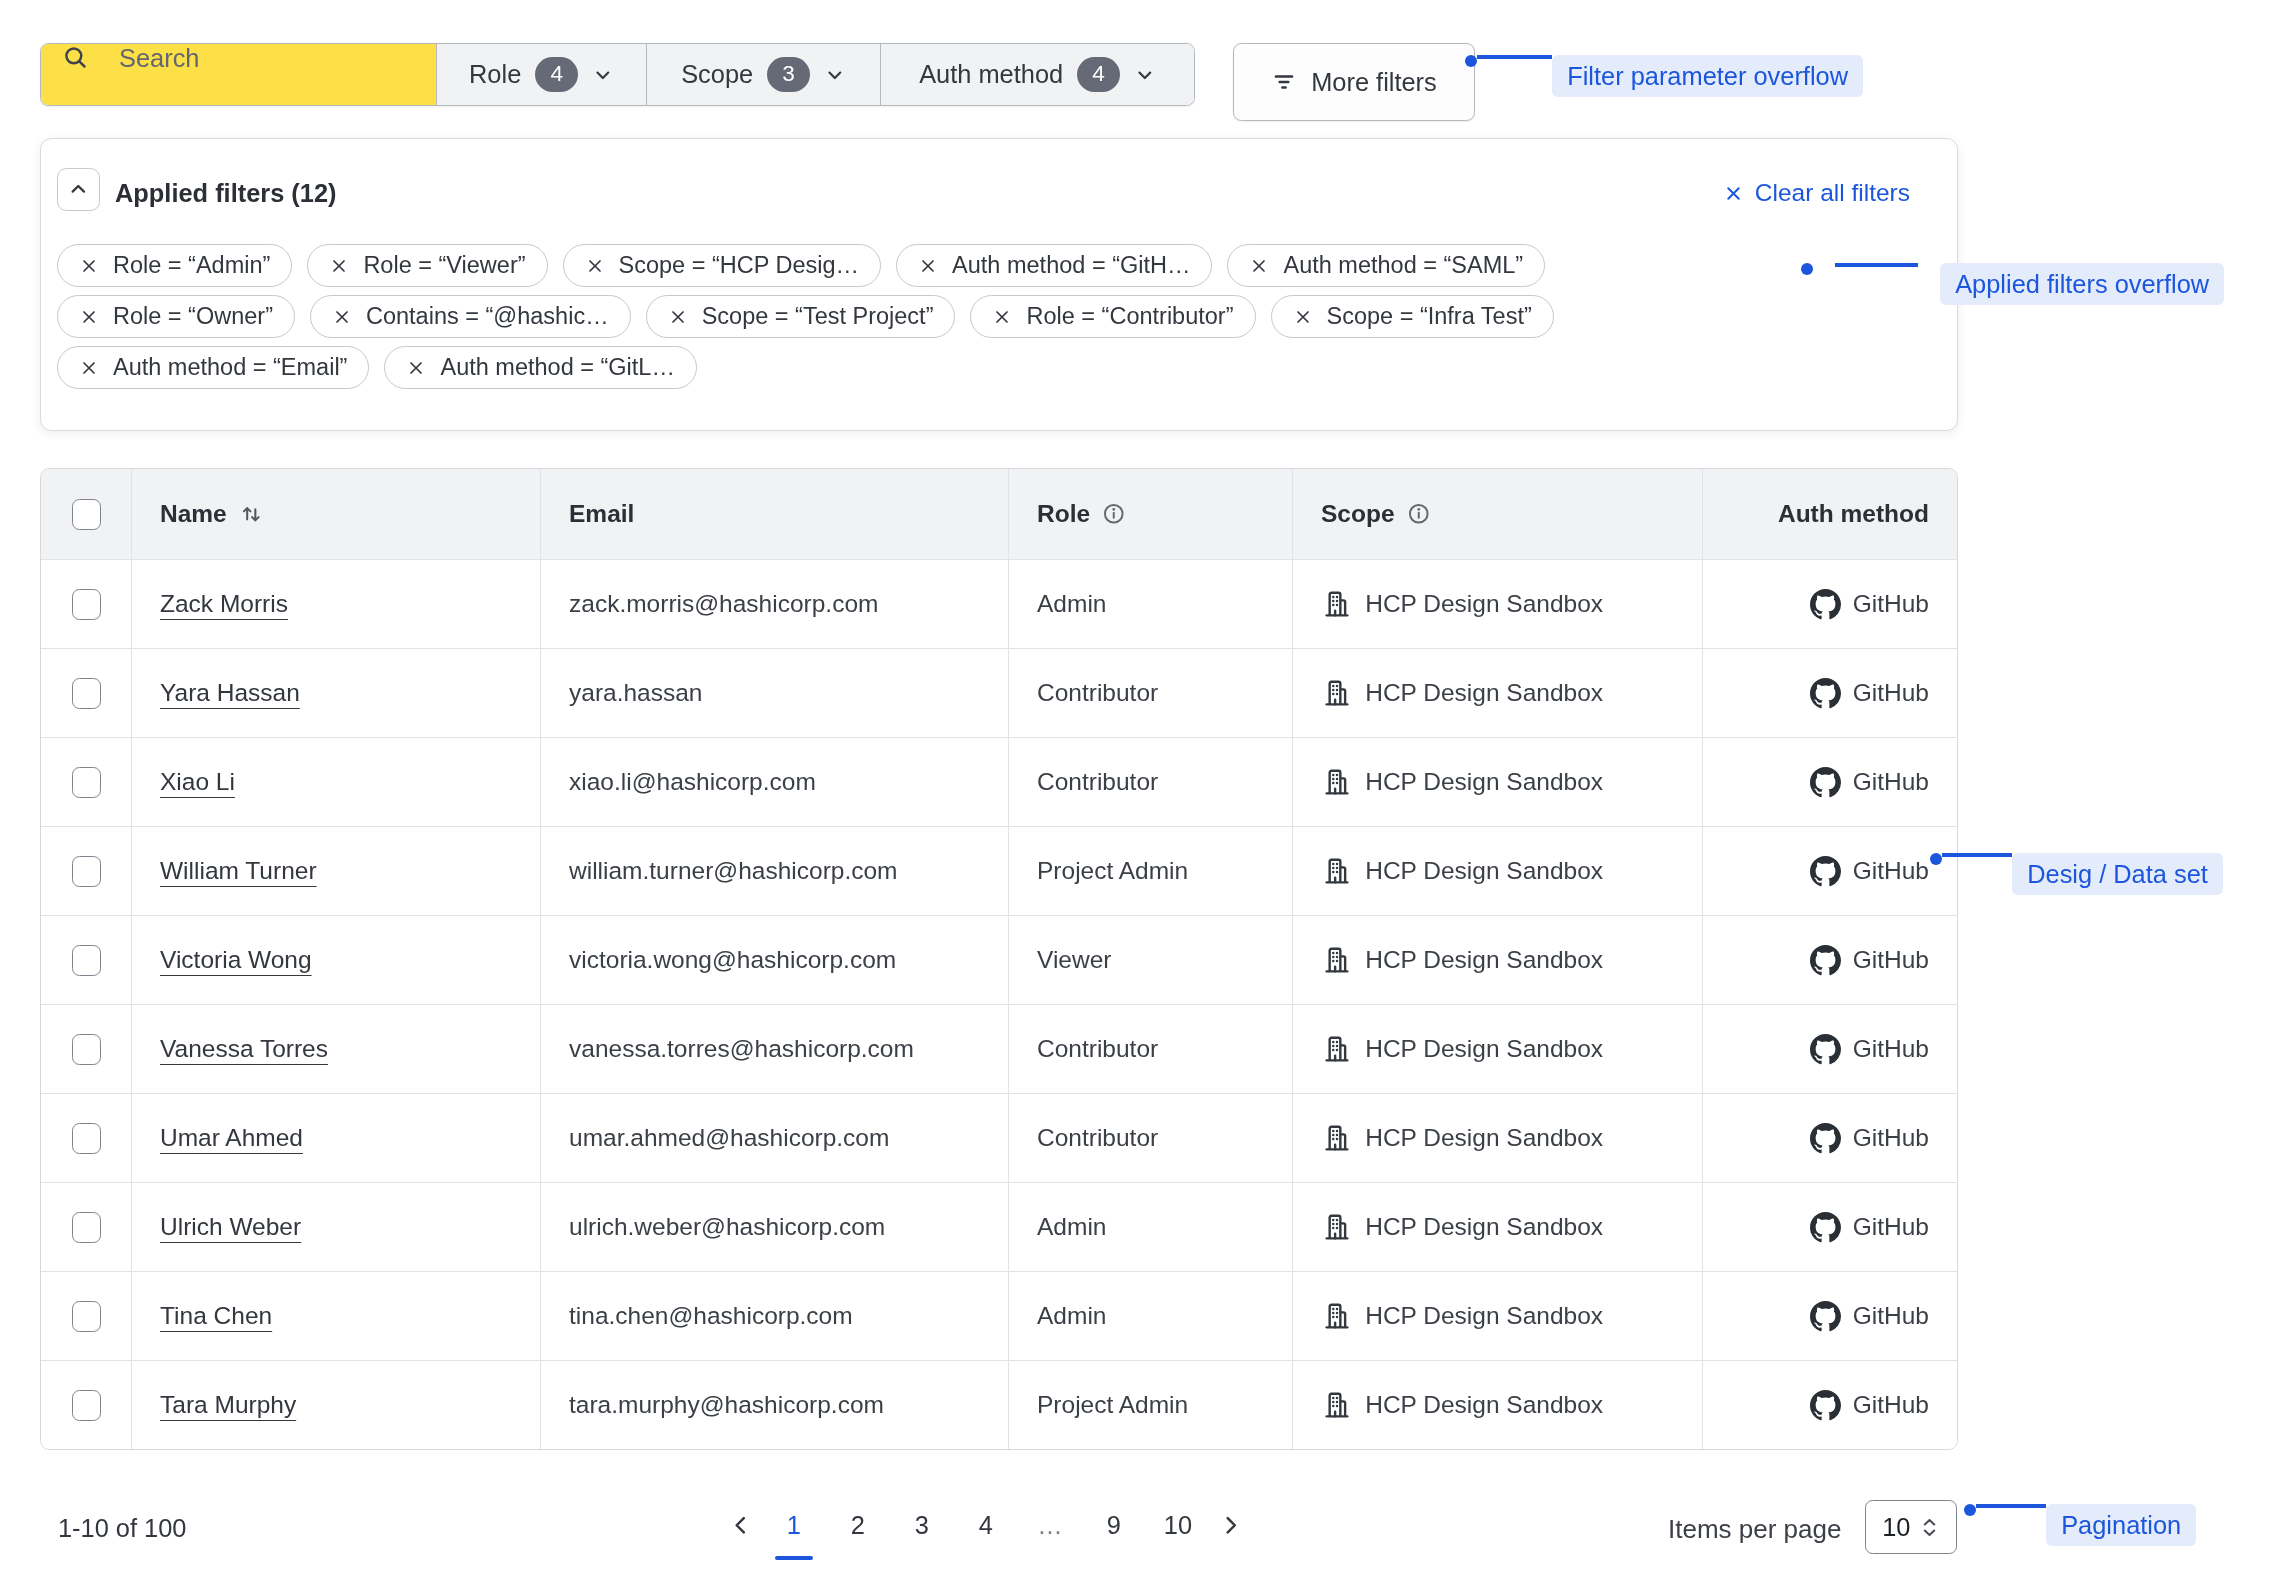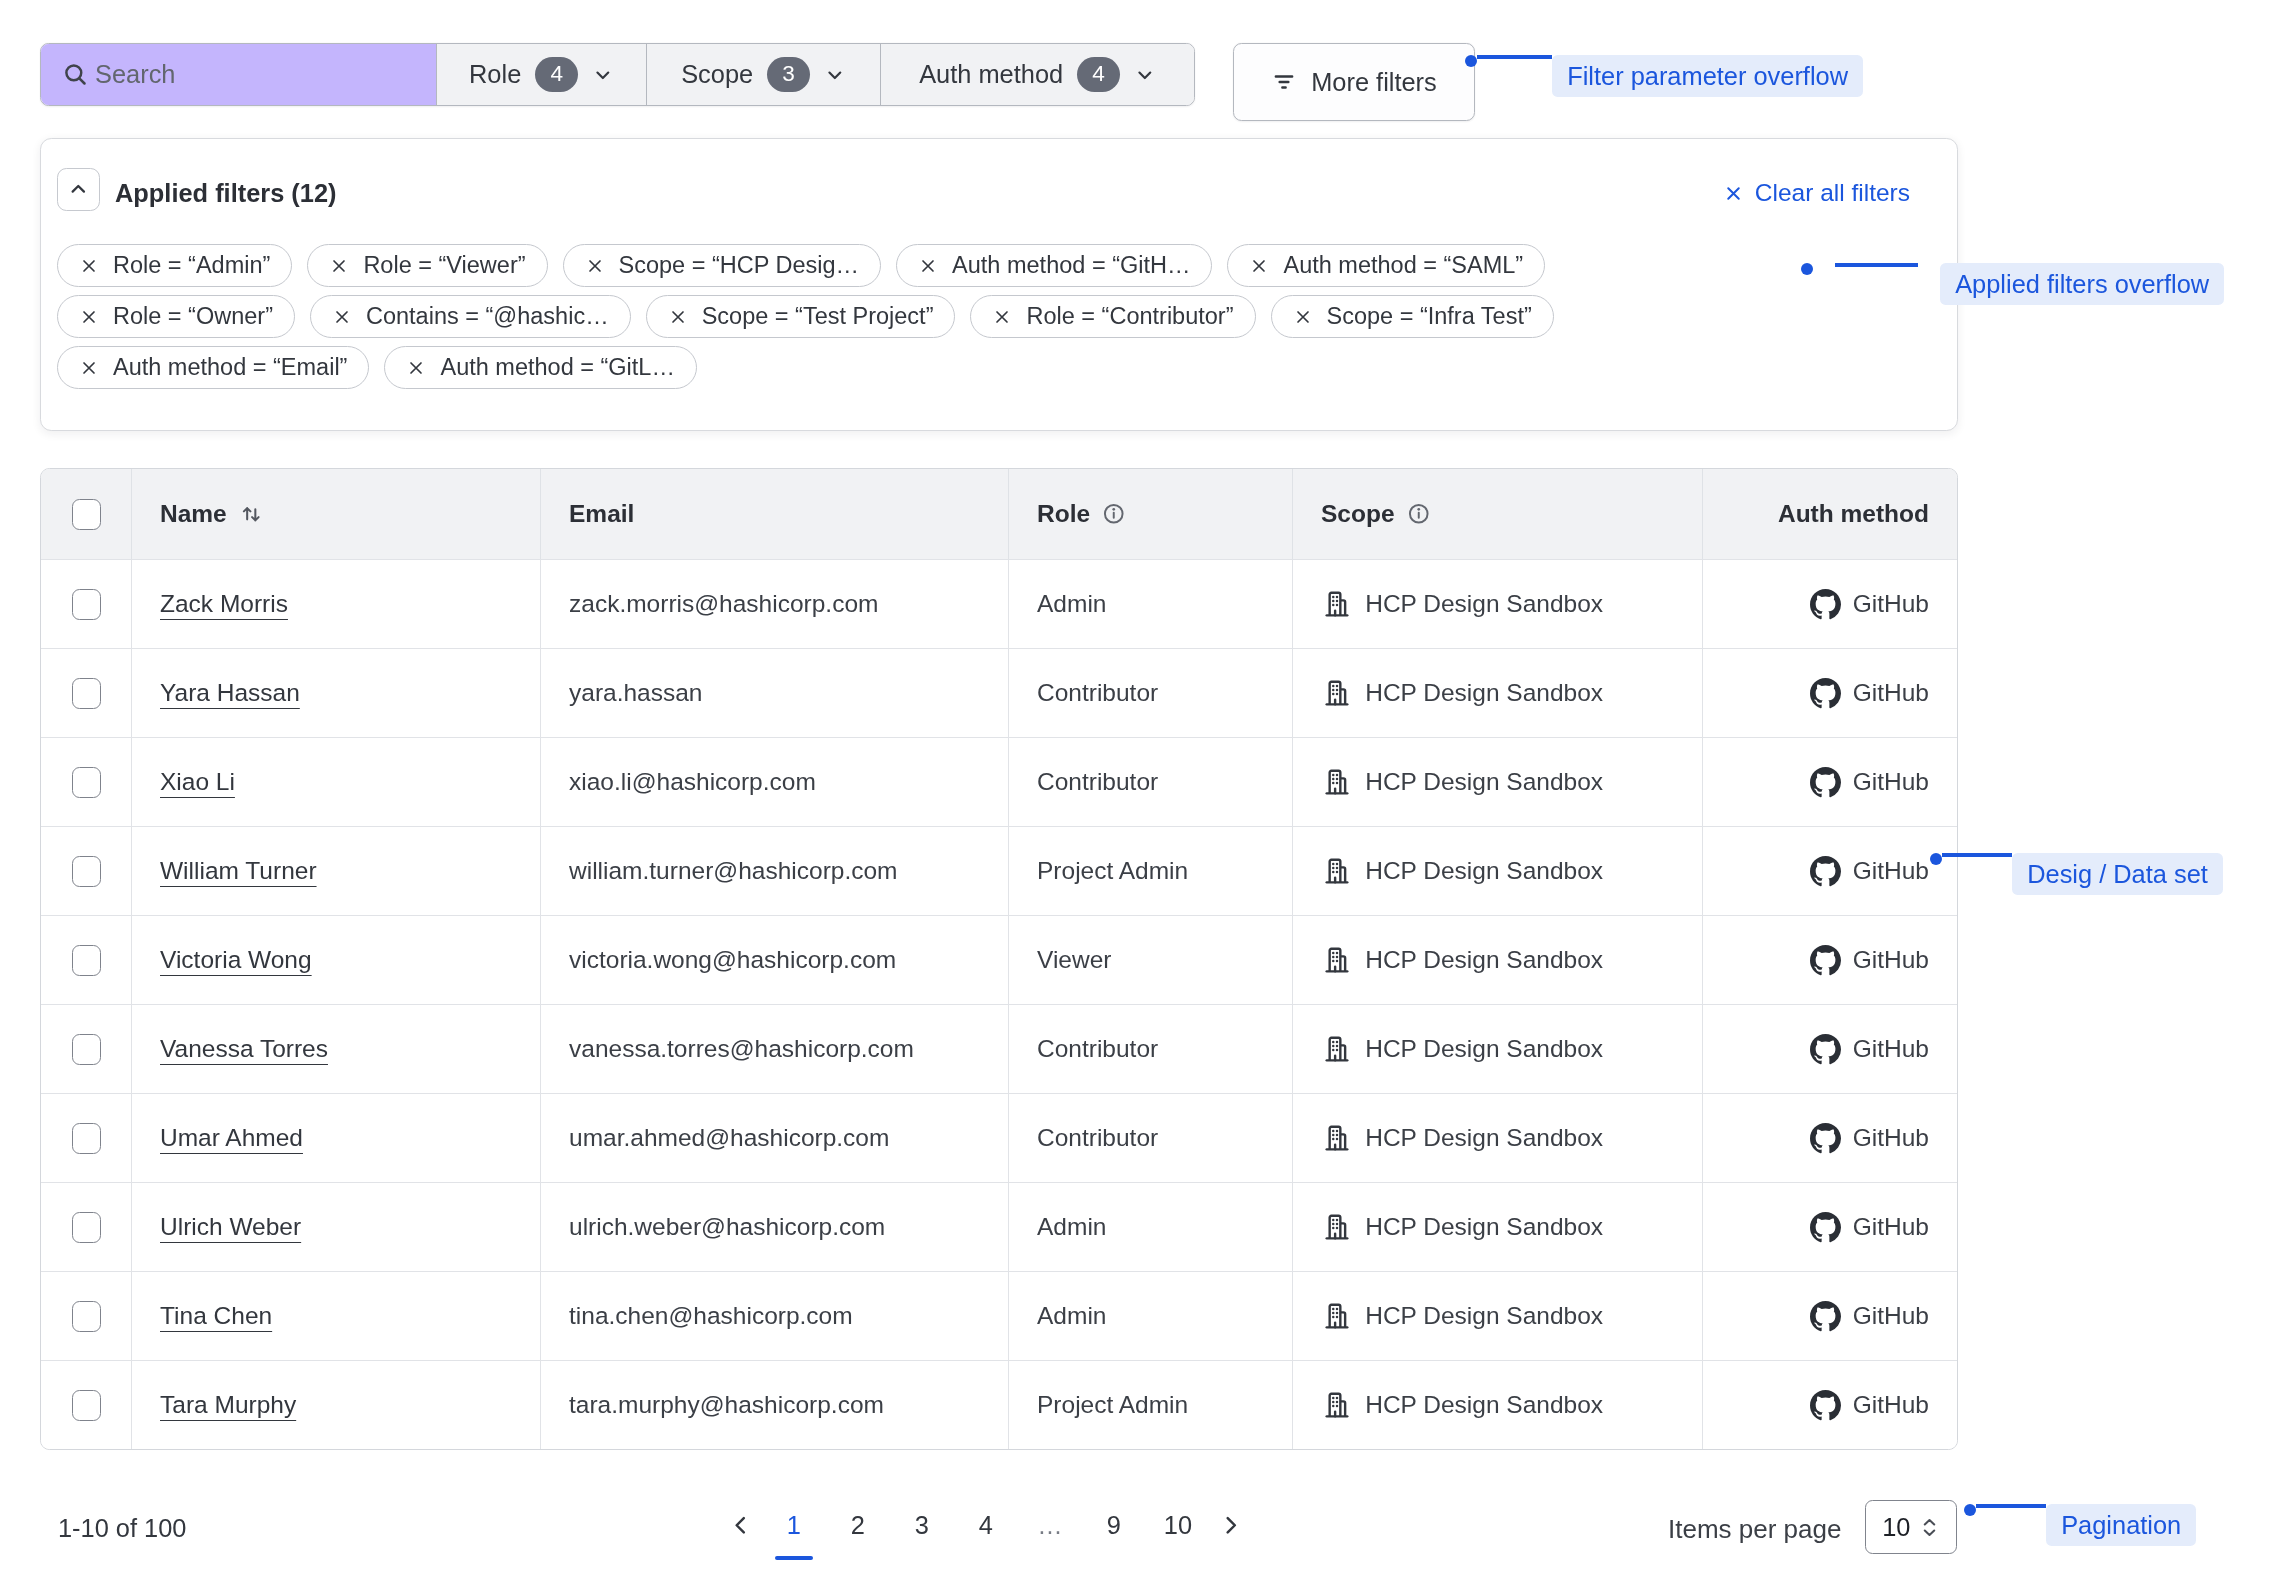--- a/index.html
+++ b/index.html
@@ -15,22 +15,22 @@
   }
   svg { display:block; }
 
   
   .filter-group {
     position:absolute; left:40px; top:43px; width:1155px; height:63px;
     display:flex; border:0.9px solid #b4b8bf; border-radius:8.5px; overflow:hidden;
     background:#fff; box-shadow:0 0.9px 1.9px rgba(30,33,38,.07);
   }
   .search-seg {
-    flex:1; display:flex; align-items:center; gap:6px; padding:0 9.4px 0 21px;
-    background:#c4b5fd; cursor:text;
+    flex:1; display:flex; gap:30px; padding:0 9.4px 0 21px;
+    background:#fde047; cursor:text;
   }
   .search-placeholder { font-size:25.4px; color:#62666e; }
   .dropdown {
     display:flex; align-items:center; justify-content:center; gap:14px;
     background:#f1f2f4; border-left:0.9px solid #b4b8bf; cursor:pointer;
   }
   .dd-0 { width:210px; } .dd-1 { width:234px; } .dd-2 { width:314px; }
   .dd-label { font-size:25.4px; color:#33373e; }
   .badge {
     background:#656a76; color:#fff; font-size:22.6px; line-height:1;

